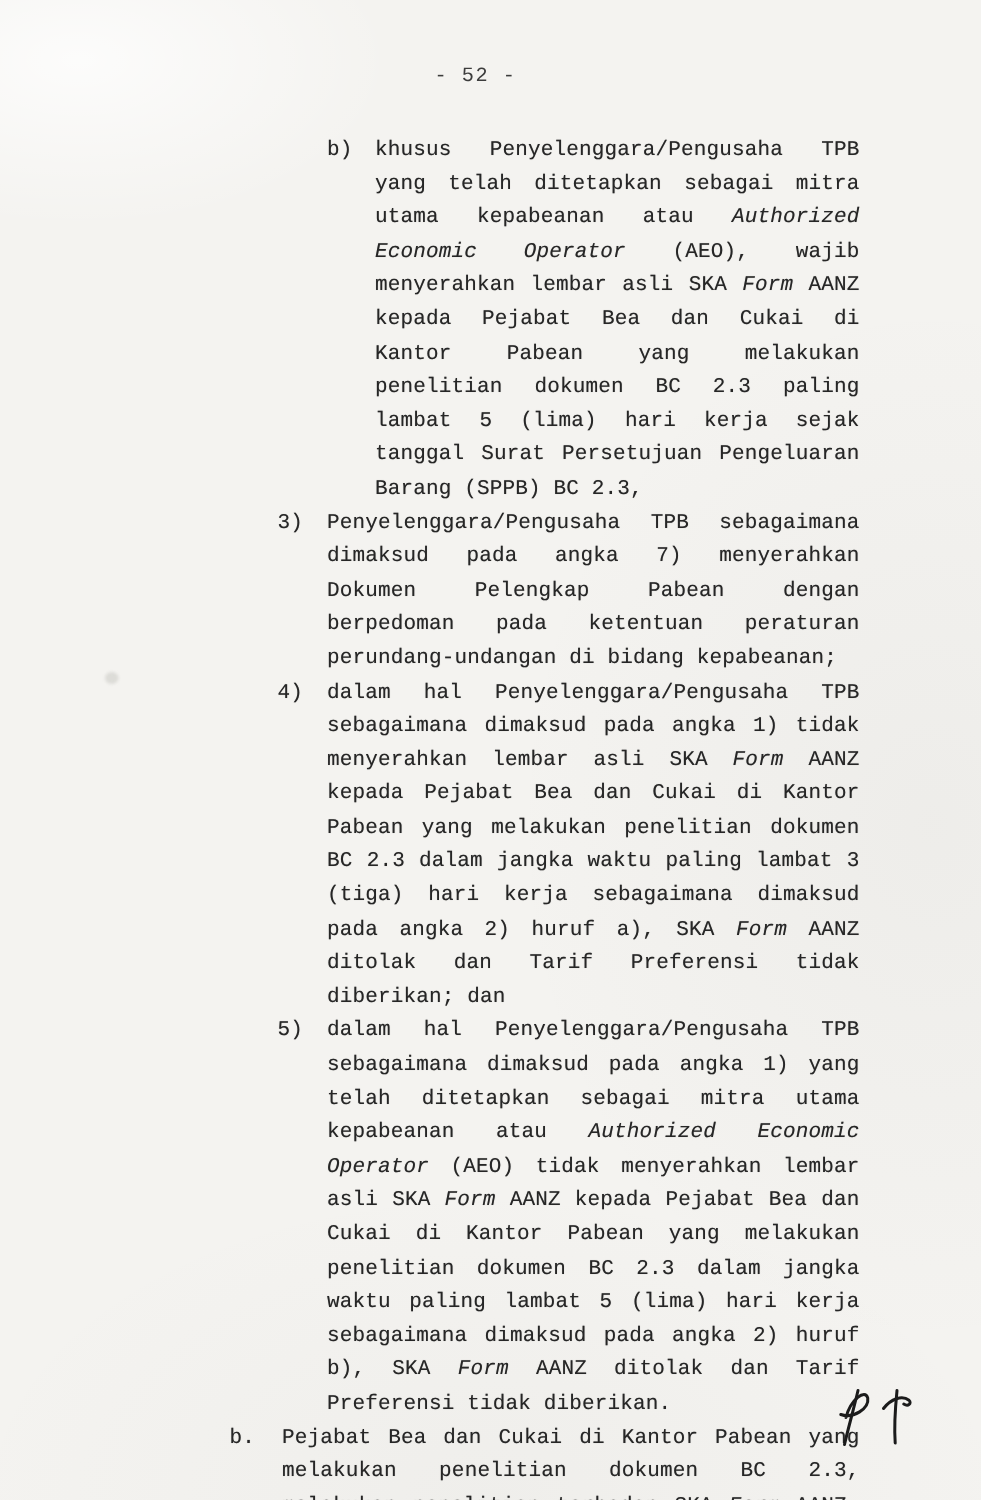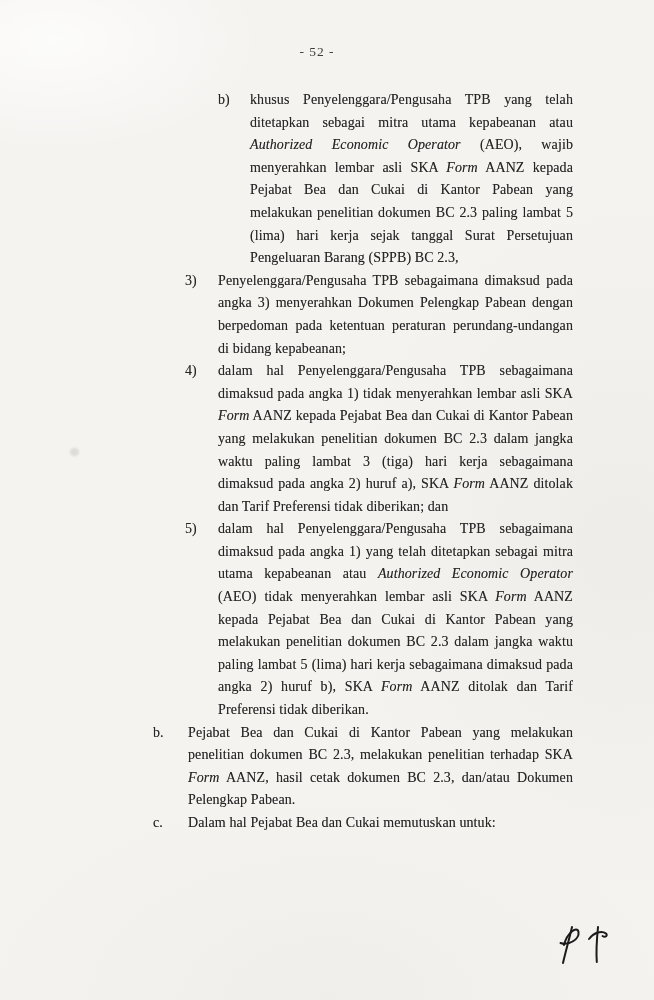--- a/index.html
+++ b/index.html
@@ -8,21 +8,21 @@
   .page {
     position: relative;
     width: 654px;
     height: 1000px;
     overflow: hidden;
     background-color: #f4f3f0;
     background-image:
       radial-gradient(ellipse 300px 160px at 8% 4%, rgba(255,255,255,0.75), rgba(255,255,255,0) 70%),
       radial-gradient(ellipse 400px 500px at 95% 55%, rgba(120,120,115,0.05), rgba(120,120,115,0) 70%),
       radial-gradient(ellipse 500px 300px at 50% 100%, rgba(120,120,115,0.04), rgba(120,120,115,0) 70%);
-    font-family: Liberation Serif, serif;
+    font-family: Liberation Mono, monospace;
     color: #262626;
   }
 
   .pageno {
     position: absolute;
     top: 44px;
     left: 247px;
     width: 140px;
     text-align: center;
     font-size: 13.5px;
@@ -90,21 +90,21 @@
 
   <div class="content">
 
     <div class="item l3">
       <span class="lbl">b)</span>
       <span><span>khusus Penyelenggara/Pengusaha TPB yang telah ditetapkan sebagai mitra utama kepabeanan atau </span><em>Authorized Economic Operator</em><span> (AEO), wajib menyerahkan lembar asli SKA </span><em>Form</em><span> AANZ kepada Pejabat Bea dan Cukai di Kantor Pabean yang melakukan penelitian dokumen BC 2.3 paling lambat 5 (lima) hari kerja sejak tanggal Surat Persetujuan Pengeluaran Barang (SPPB) BC 2.3,</span></span>
     </div>
 
     <div class="item l2">
       <span class="lbl">3)</span>
-      <span><span>Penyelenggara/Pengusaha TPB sebagaimana dimaksud pada angka 3) menyerahkan Dokumen Pelengkap Pabean dengan berpedoman pada ketentuan peraturan perundang-undangan di bidang kepabeanan;</span></span>
+      <span><span>Penyelenggara/Pengusaha TPB sebagaimana dimaksud pada angka 7) menyerahkan Dokumen Pelengkap Pabean dengan berpedoman pada ketentuan peraturan perundang-undangan di bidang kepabeanan;</span></span>
     </div>
 
     <div class="item l2">
       <span class="lbl">4)</span>
       <span><span>dalam hal Penyelenggara/Pengusaha TPB sebagaimana dimaksud pada angka 1) tidak menyerahkan lembar asli SKA </span><em>Form</em><span> AANZ kepada Pejabat Bea dan Cukai di Kantor Pabean yang melakukan penelitian dokumen BC 2.3 dalam jangka waktu paling lambat 3 (tiga) hari kerja sebagaimana dimaksud pada angka 2) huruf a), SKA </span><em>Form</em><span> AANZ ditolak dan Tarif Preferensi tidak diberikan; dan</span></span>
     </div>
 
     <div class="item l2">
       <span class="lbl">5)</span>
       <span><span>dalam hal Penyelenggara/Pengusaha TPB sebagaimana dimaksud pada angka 1) yang telah ditetapkan sebagai mitra utama kepabeanan atau </span><em>Authorized Economic Operator</em><span> (AEO) tidak menyerahkan lembar asli SKA </span><em>Form</em><span> AANZ kepada Pejabat Bea dan Cukai di Kantor Pabean yang melakukan penelitian dokumen BC 2.3 dalam jangka waktu paling lambat 5 (lima) hari kerja sebagaimana dimaksud pada angka 2) huruf b), SKA </span><em>Form</em><span> AANZ ditolak dan Tarif Preferensi tidak diberikan.</span></span>

